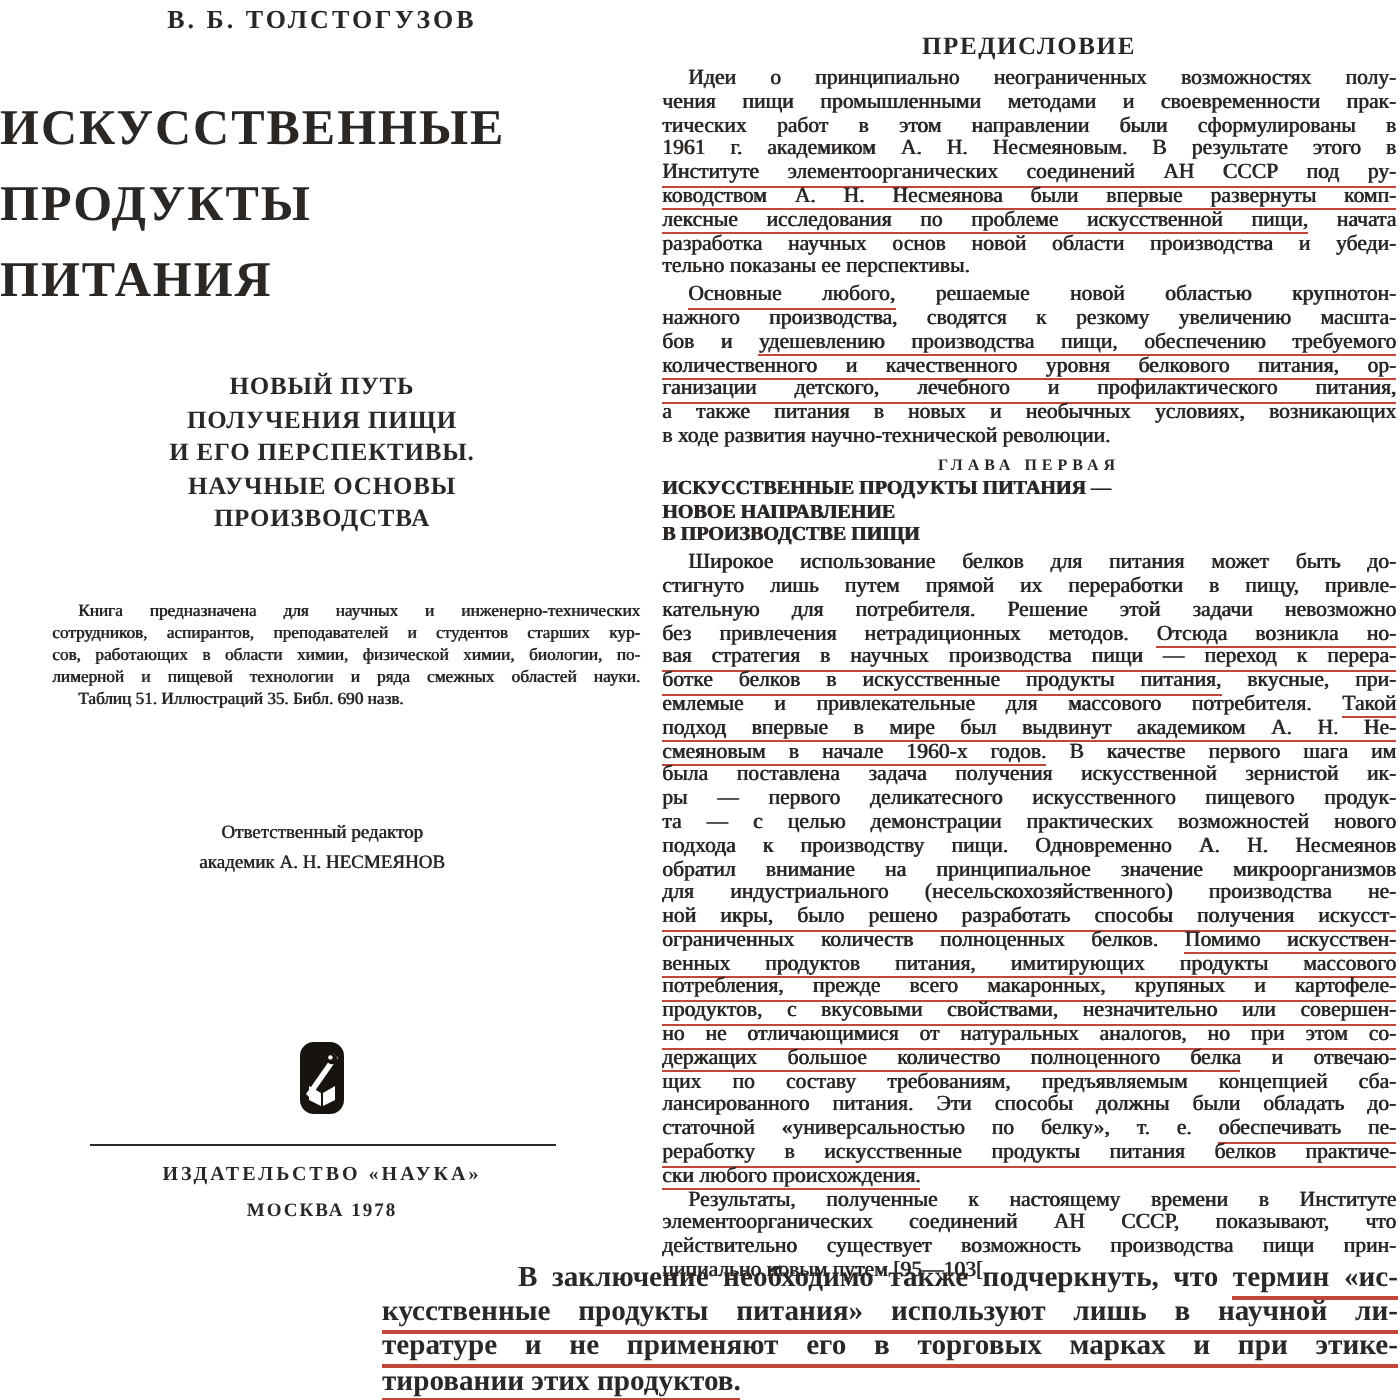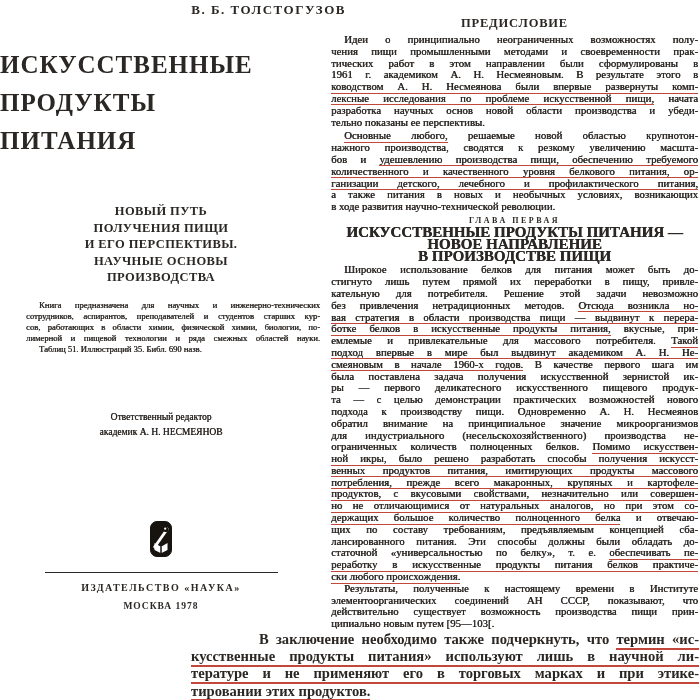--- a/index.html
+++ b/index.html
@@ -4,25 +4,25 @@
 <style>
   html,body { margin:0; padding:0; background:#e8e8e8; }
   .page {
     position:relative; width:700px; height:700px; margin:0 auto;
     background:#ffffff; overflow:hidden;
     font-family:"Liberation Serif","DejaVu Serif",serif;
     color:#2b2724;
   }
   
   .left-col { position:absolute; left:0; top:0; width:322px; height:700px; }
-  .author { position:absolute; top:2px; left:0; width:100%; text-align:right;
-            font-size:13px; letter-spacing:1.5px; font-weight:bold;margin-left:24px; }
+  .author { position:absolute; top:2px; left:0; width:100%; text-align:center;
+            font-size:13px; letter-spacing:1.5px; font-weight:bold; }
   .book-title { position:absolute; top:46px; left:0; width:100%; text-align:left;
             font-size:25px; line-height:38px; letter-spacing:1px; font-weight:bold; }
-  .book-subtitle { position:absolute; top:203px; left:0; width:100%; text-align:center;
+  .book-subtitle { position:absolute; top:185px; left:0; width:100%; text-align:center;
             font-size:12.5px; line-height:16.6px; letter-spacing:0.4px; font-weight:bold; }
   .annotation { position:absolute; left:26px; top:300px; width:294px;
             font-size:8.6px; line-height:11px; text-shadow:0.35px 0 0 currentColor; }
   .editor { position:absolute; top:410px; left:0; width:100%; text-align:center;
             font-size:9.5px; line-height:15px; text-shadow:0.3px 0 0 currentColor; }
   .logo-wrap { position:absolute; left:150px; top:521px; width:22px; height:36px; }
   .rule { position:absolute; top:572px; left:45px; width:233px; height:0;
             border-top:1.5px solid #2b2724; }
   .publisher { position:absolute; top:582px; left:0; width:100%; text-align:center;
             font-size:10px; letter-spacing:1.5px; font-weight:bold; }
@@ -30,21 +30,21 @@
             font-size:9.5px; letter-spacing:1px; font-weight:bold; }
   
   .right-col { position:absolute; left:331px; top:2px; width:367px;
             text-shadow:0.4px 0 0 currentColor; }
   .r-heading { text-align:center; font-size:12.5px; letter-spacing:0.8px;
             font-weight:bold; margin:14px 0 3px 0; text-shadow:none; }
   .para { font-size:10.8px; line-height:11.8px; }
   .para.gap { margin-top:2px; }
   .chapter-label { text-align:center; font-size:8px; letter-spacing:2.5px;
             font-weight:bold; margin-top:3px; text-shadow:none; }
-  .chapter-title { text-align:center; font-size:15px; line-height:11.8px;
+  .chapter-title { font-size:10px; line-height:11.8px;
             font-weight:bold; margin:2px 0 2px 0; }
   
   .footer-para { position:absolute; left:191px; top:631px; width:508px;
             font-size:14.6px; line-height:17.2px; font-weight:bold; }
   .footer-para .tline.ind { text-indent:68px; }
   .footer-para .rd { border-bottom-width:2.2px; }
   
   .tline { text-align:justify; text-align-last:justify; white-space:nowrap; }
   .tline.last { text-align-last:left; }
   .tline.ind { text-indent:13px; }
@@ -96,20 +96,21 @@
     <div class="city-year">МОСКВА 1978</div>
   </div>
 
   <div class="right-col">
     <div class="r-heading">ПРЕДИСЛОВИЕ</div>
     <div class="para">
         <div class="tline ind"><span>Идеи о принципиально неограниченных возможностях полу-</span></div>
         <div class="tline"><span>чения пищи промышленными методами и своевременности прак-</span></div>
         <div class="tline"><span>тических работ в этом направлении были сформулированы в</span></div>
         <div class="tline"><span>1961 г. академиком А. Н. Несмеяновым. В результате этого в</span></div>
+        <div class="tline"><span class="rd">Институте элементоорганических соединений АН СССР под ру-</span></div>
         <div class="tline"><span class="rd">ководством А. Н. Несмеянова были впервые развернуты комп-</span></div>
         <div class="tline"><span class="rd">лексные исследования по проблеме искусственной пищи,</span><span> начата</span></div>
         <div class="tline"><span>разработка научных основ новой области производства и убеди-</span></div>
         <div class="tline last"><span>тельно показаны ее перспективы.</span></div>
       </div>
     <div class="para gap">
         <div class="tline ind"><span class="rd">Основные любого,</span><span> решаемые новой областью крупнотон-</span></div>
         <div class="tline"><span>нажного производства, сводятся к резкому увеличению масшта-</span></div>
         <div class="tline"><span>бов и </span><span class="rd">удешевлению производства пищи, обеспечению требуемого</span></div>
         <div class="tline"><span class="rd">количественного и качественного уровня белкового питания, ор-</span></div>
@@ -121,33 +122,33 @@
     <div class="chapter-title">
         <div>ИСКУССТВЕННЫЕ ПРОДУКТЫ ПИТАНИЯ —</div>
         <div>НОВОЕ НАПРАВЛЕНИЕ</div>
         <div>В ПРОИЗВОДСТВЕ ПИЩИ</div>
       </div>
     <div class="para">
         <div class="tline ind"><span>Широкое использование белков для питания может быть до-</span></div>
         <div class="tline"><span>стигнуто лишь путем прямой их переработки в пищу, привле-</span></div>
         <div class="tline"><span>кательную для потребителя. Решение этой задачи невозможно</span></div>
         <div class="tline"><span>без привлечения нетрадиционных методов. </span><span class="rd">Отсюда возникла но-</span></div>
-        <div class="tline"><span class="rd">вая стратегия в области производства пищи — выдвинут к перера-</span></div>
+        <div class="tline"><span class="rd">вая стратегия в научных производства пищи — переход к перера-</span></div>
         <div class="tline"><span class="rd">ботке белков в искусственные продукты питания,</span><span> вкусные, при-</span></div>
         <div class="tline"><span>емлемые и привлекательные для массового потребителя. </span><span class="rd">Такой</span></div>
         <div class="tline"><span class="rd">подход впервые в мире был выдвинут академиком А. Н. Не-</span></div>
         <div class="tline"><span class="rd">смеяновым в начале 1960-х годов.</span><span> В качестве первого шага им</span></div>
         <div class="tline"><span>была поставлена задача получения искусственной зернистой ик-</span></div>
         <div class="tline"><span>ры — первого деликатесного искусственного пищевого продук-</span></div>
         <div class="tline"><span>та — с целью демонстрации практических возможностей нового</span></div>
         <div class="tline"><span>подхода к производству пищи. Одновременно А. Н. Несмеянов</span></div>
         <div class="tline"><span>обратил внимание на принципиальное значение микроорганизмов</span></div>
         <div class="tline"><span>для индустриального (несельскохозяйственного) производства не-</span></div>
+        <div class="tline"><span class="rd">ной икры, было решено разработать способы получения искусст-</span></div>
         <div class="tline"><span>ограниченных количеств полноценных белков. </span><span class="rd">Помимо искусствен-</span></div>
-        <div class="tline"><span class="rd">ной икры, было решено разработать способы получения искусст-</span></div>
         <div class="tline"><span class="rd">венных продуктов питания, имитирующих продукты массового</span></div>
         <div class="tline"><span class="rd">потребления, прежде всего макаронных, крупяных и картофеле-</span></div>
         <div class="tline"><span class="rd">продуктов, с вкусовыми свойствами, незначительно или совершен-</span></div>
         <div class="tline"><span class="rd">но не отличающимися от натуральных аналогов, но при этом со-</span></div>
         <div class="tline"><span class="rd">держащих большое количество полноценного белка</span><span> и отвечаю-</span></div>
         <div class="tline"><span>щих по составу требованиям, предъявляемым концепцией сба-</span></div>
         <div class="tline"><span>лансированного питания. Эти способы должны были обладать до-</span></div>
         <div class="tline"><span>статочной «универсальностью по белку», т. е. </span><span class="rd">обеспечивать пе-</span></div>
         <div class="tline"><span class="rd">реработку в искусственные продукты питания белков практиче-</span></div>
         <div class="tline last"><span class="rd">ски любого происхождения.</span></div>

